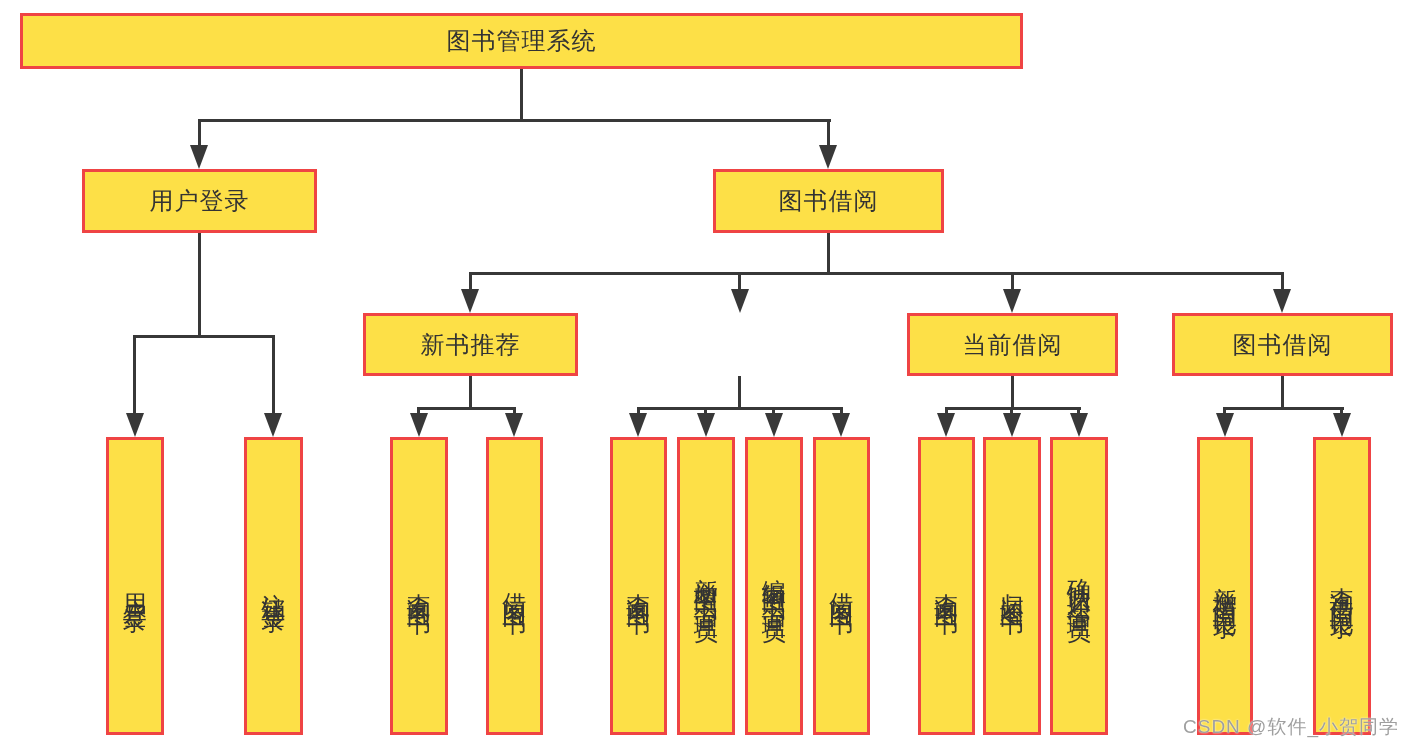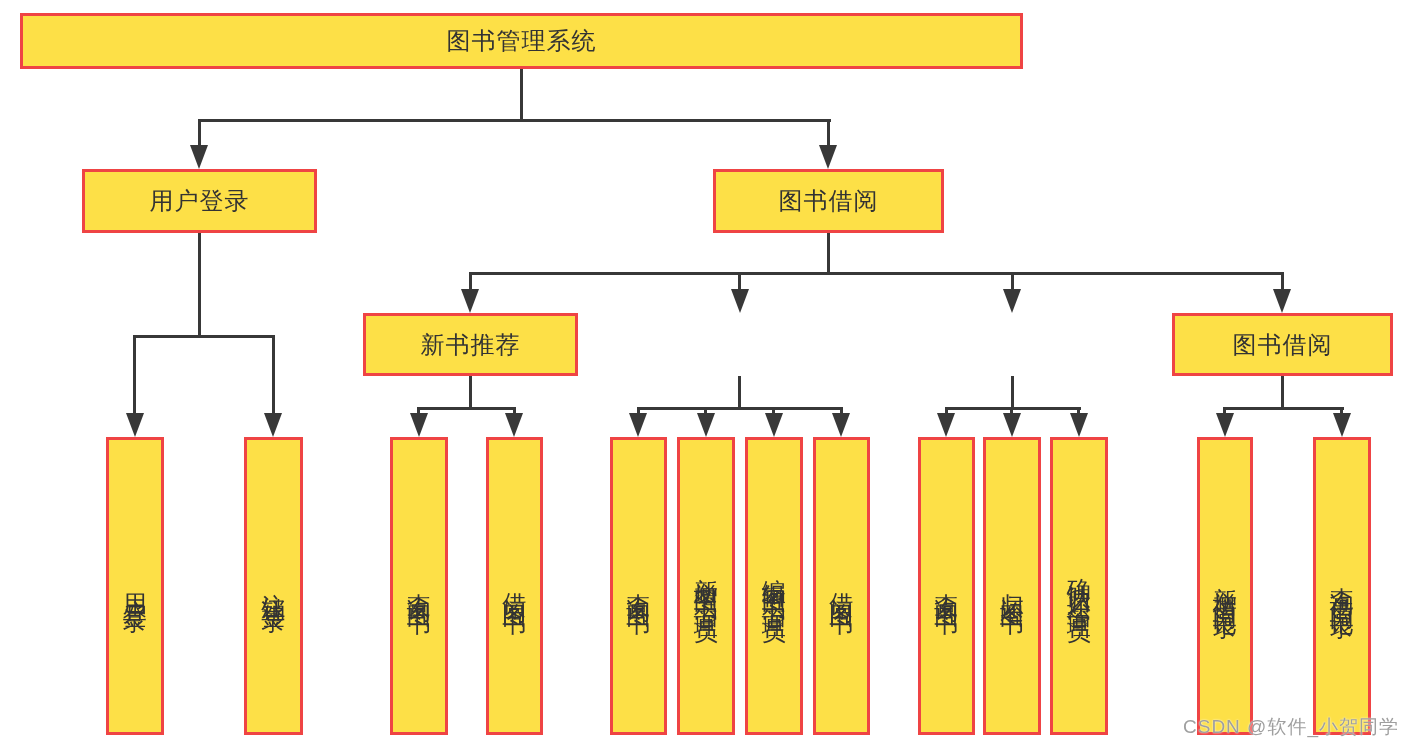--- a/index.html
+++ b/index.html
@@ -93,20 +93,23 @@
   <div class="vline" style="left:738px;top:272px;height:17px"></div>
   <div class="arrow" style="left:731px;top:289px"></div>
   <div class="vline" style="left:1011px;top:272px;height:17px"></div>
   <div class="arrow" style="left:1003px;top:289px"></div>
   <div class="vline" style="left:1281px;top:272px;height:17px"></div>
   <div class="arrow" style="left:1273px;top:289px"></div>
 
   <div class="box" style="left:363px;top:313px;width:215px;height:63px">
     <span class="lbl">新书推荐</span>
   </div>
+  <div class="box" style="left:907px;top:313px;width:211px;height:63px">
+    <span class="lbl">当前借阅</span>
+  </div>
   <div class="box" style="left:1172px;top:313px;width:221px;height:63px">
     <span class="lbl">图书借阅</span>
   </div>
 
   <div class="vline" style="left:469px;top:376px;height:34px"></div>
   <div class="hline" style="left:417px;top:407px;width:99px"></div>
   <div class="vline" style="left:417px;top:407px;height:8px"></div>
   <div class="arrow" style="left:410px;top:413px"></div>
   <div class="vline" style="left:513px;top:407px;height:8px"></div>
   <div class="arrow" style="left:505px;top:413px"></div>

